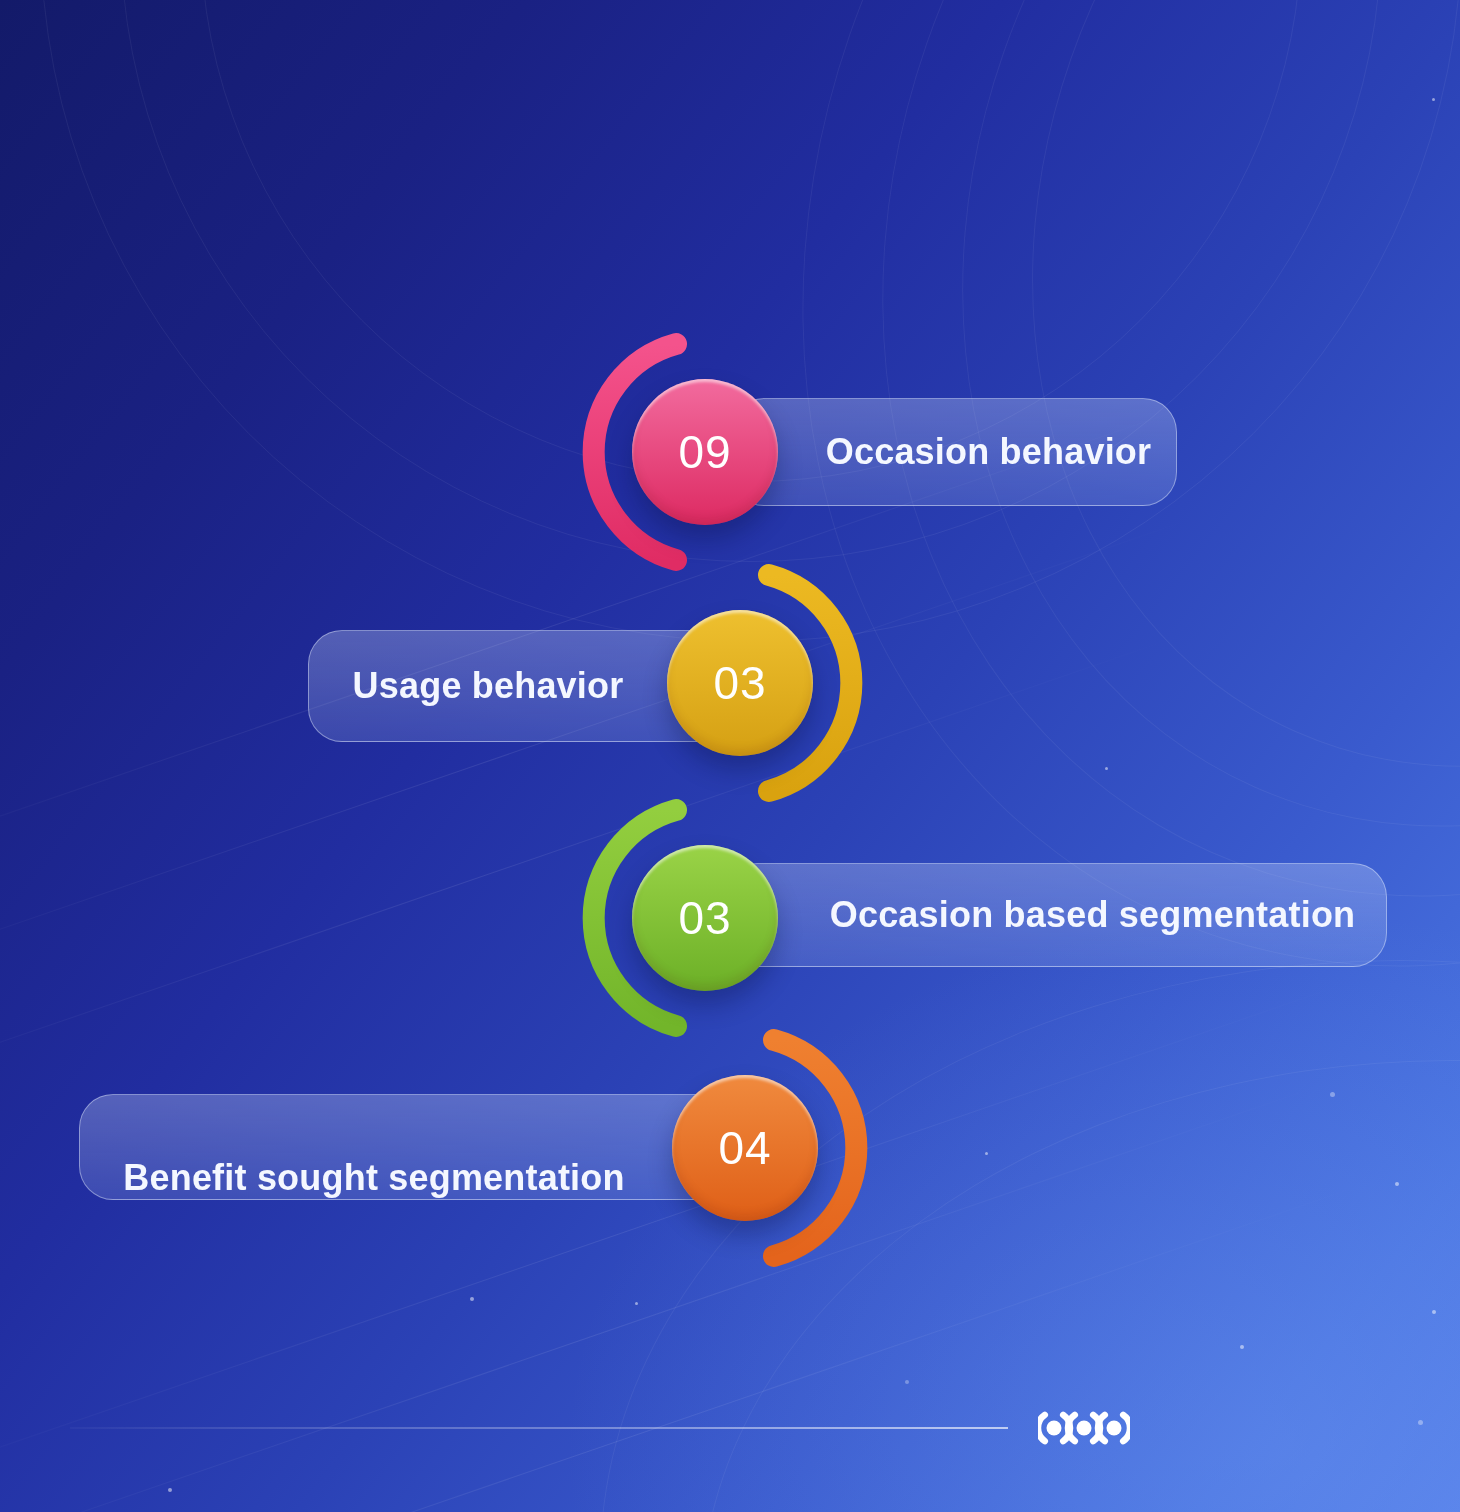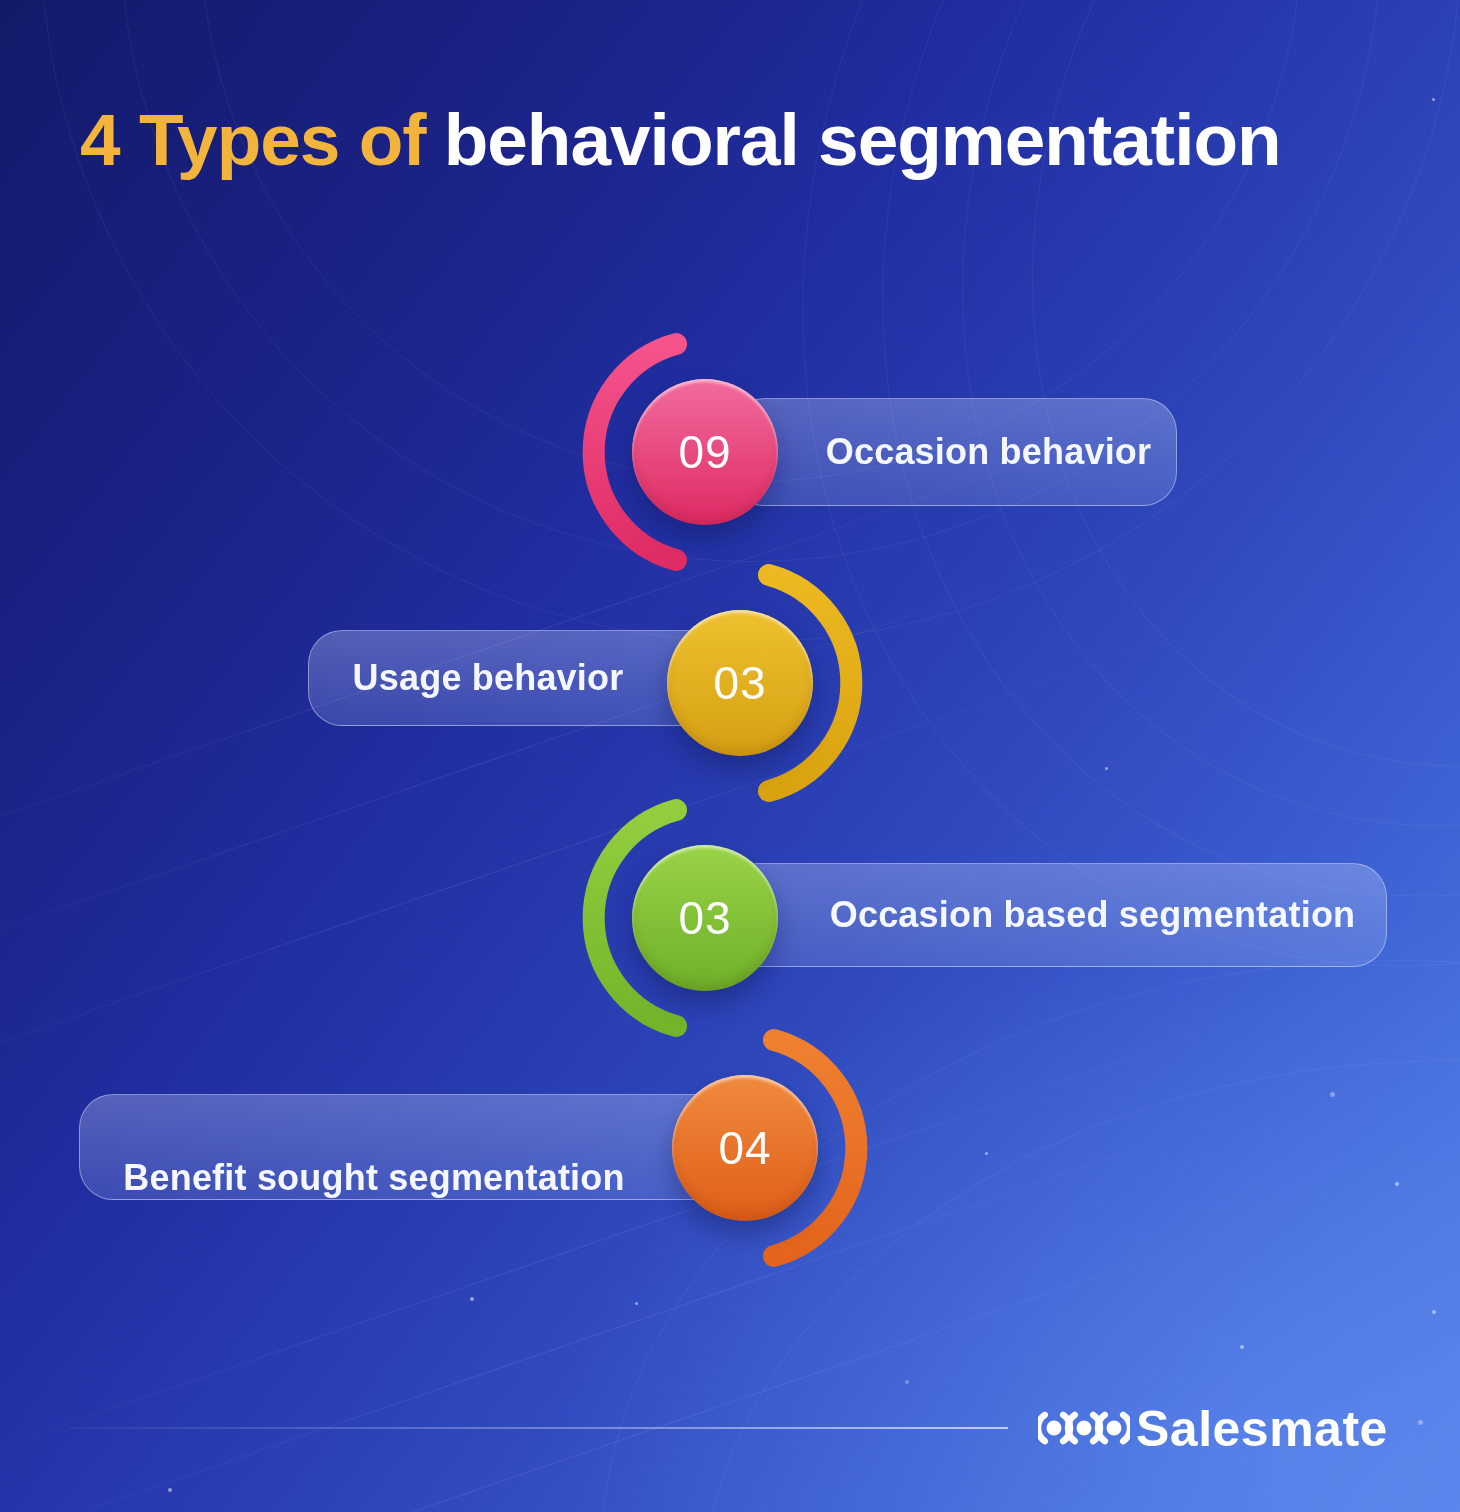--- a/index.html
+++ b/index.html
@@ -38,21 +38,21 @@
     box-shadow:inset 0 3px 3px rgba(255,255,255,0.55), inset 0 -6px 10px rgba(80,20,20,0.12), 0 14px 24px rgba(8,14,60,0.30);
     z-index:2;
   }
   .arc{position:absolute;z-index:1;}
   
   .i1 .circle{left:632px;top:379px;background:linear-gradient(180deg,#f26b9e 0%,#dd2a62 100%);}
   .i2 .circle{left:667px;top:610px;background:linear-gradient(180deg,#eec02f 0%,#d5a013 100%);}
   .i3 .circle{left:632px;top:845px;background:linear-gradient(180deg,#9ad347 0%,#6cb027 100%);align-items:center;}
   .i4 .circle{left:672px;top:1075px;background:linear-gradient(180deg,#f08a3e 0%,#df5f17 100%);}
   .i1 .pill{left:730px;top:398px;width:447px;height:108px;padding-left:70px;}
-  .i2 .pill{left:308px;top:630px;width:455px;height:96px;padding-right:95px;}
+  .i2 .pill{left:308px;top:630px;width:455px;height:112px;padding-right:95px;}
   .i3 .pill{left:723px;top:863px;width:664px;height:104px;padding-left:75px;text-align:center;}
   .i4 .pill{left:79px;top:1094px;width:690px;height:106px;padding-right:100px;align-items:flex-end;}
   .i1 .arc{left:565px;top:312px;}
   .i2 .arc{left:600px;top:543px;}
   .i3 .arc{left:565px;top:778px;}
   .i4 .arc{left:605px;top:1008px;}
   
   .footer-line{
     position:absolute;left:70px;top:1427px;width:938px;height:2px;
     background:linear-gradient(90deg,rgba(255,255,255,0.03),rgba(255,255,255,0.35) 60%,rgba(255,255,255,0.65));
@@ -91,23 +91,20 @@
     <div class="star" style="left:1105px;top:767px;width:3px;height:3px;"></div>
     <div class="star" style="left:1240px;top:1345px;width:4px;height:4px;"></div>
     <div class="star" style="left:1330px;top:1092px;width:5px;height:5px;opacity:.7;"></div>
     <div class="star" style="left:1395px;top:1182px;width:4px;height:4px;"></div>
     <div class="star" style="left:1418px;top:1420px;width:5px;height:5px;opacity:.7;"></div>
     <div class="star" style="left:1432px;top:1310px;width:4px;height:4px;"></div>
     <div class="star" style="left:168px;top:1488px;width:4px;height:4px;"></div>
     <div class="star" style="left:1432px;top:98px;width:3px;height:3px;"></div>
   </div>
 
-  <div class="title">
-    <span class="hl">4 Types of</span><span>behavioral segmentation</span>
-  </div>
 
   <div class="i1">
     <svg class="arc" width="280" height="280" viewBox="-140 -140 280 280">
       <defs>
           <linearGradient id="ag1" x1="0" y1="0" x2="0" y2="1">
         <stop offset="0" stop-color="#f4538c"></stop>
             <stop offset="1" stop-color="#e02c64"></stop>
       </linearGradient>
         </defs>
       <path d="M -29 -108 A 112 112 0 0 0 -29 108" fill="none" stroke="url(#ag1)" stroke-width="22" stroke-linecap="round"></path>
@@ -183,15 +180,14 @@
       <path d="M 55.2 12.9 A 16 16 0 0 1 55.2 39.1"></path>
       <path d="M 66.8 12.9 A 16 16 0 0 0 66.8 39.1"></path>
       <path d="M 85.2 12.9 A 16 16 0 0 1 85.2 39.1"></path>
     </g>
     <g fill="#ffffff">
       <circle cx="16" cy="26" r="7.5"></circle>
       <circle cx="46" cy="26" r="7.5"></circle>
       <circle cx="76" cy="26" r="7.5"></circle>
     </g>
   </svg>
-  <div class="brand">Salesmate</div>
 
 </div>
 
 </body></html>

